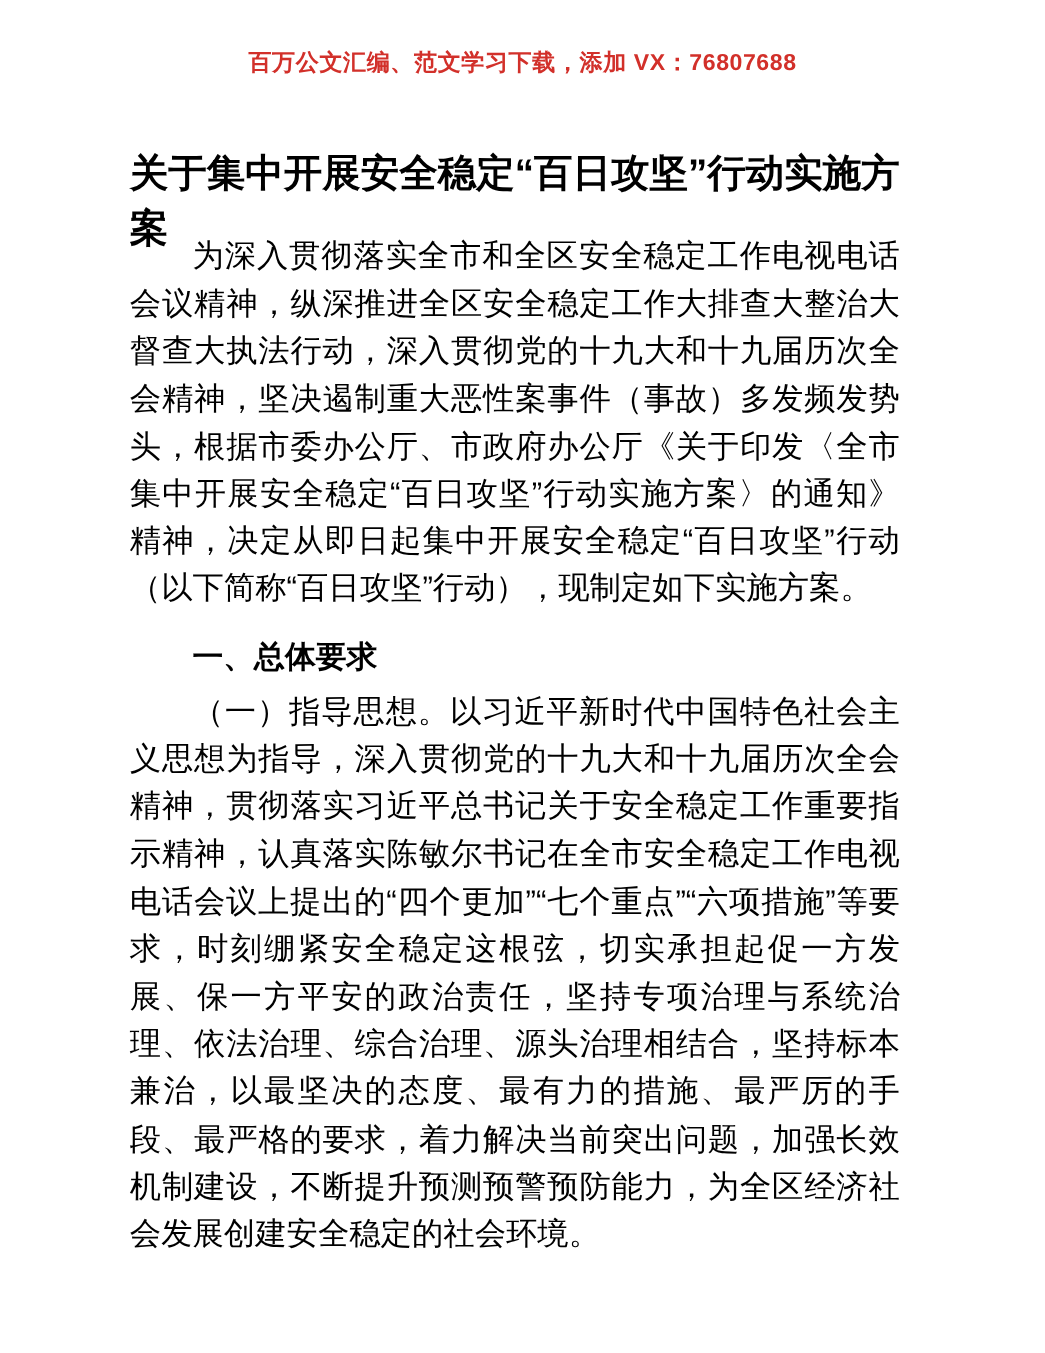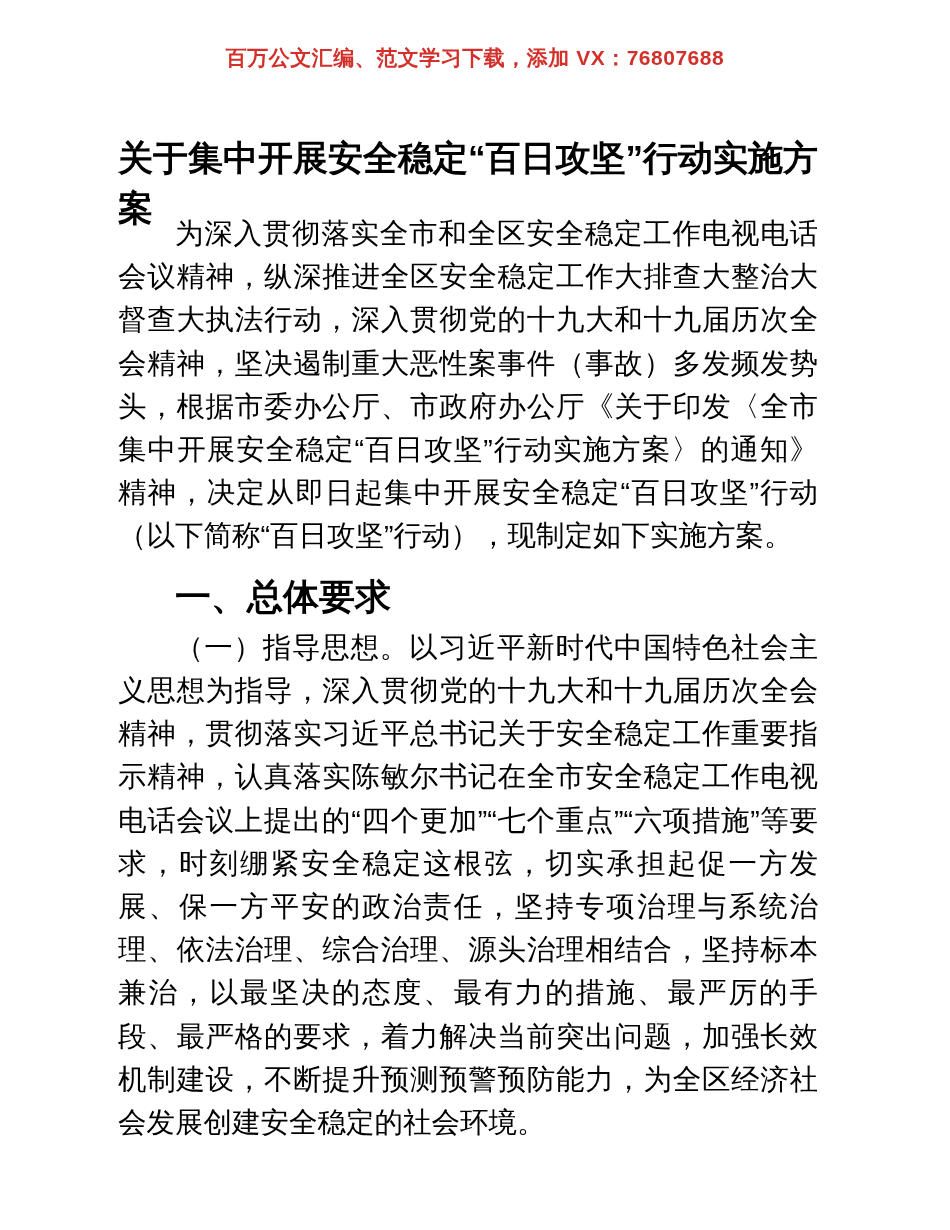--- a/index.html
+++ b/index.html
@@ -66,21 +66,21 @@
     line-height: 43.2px;
     text-align: justify;
     text-justify: inter-ideograph;
     text-indent: 57px;
     letter-spacing: 0px;
     font-weight: 400;
   }
 
   p.heading {
     margin: 0;
-    font-size: 36px;
+    font-size: 28px;
     line-height: 43.2px;
     text-indent: 57px;
     font-weight: 700;
   }
 
   .gap-sm { height: 8px; }
   .gap-md { height: 17px; }
 </style>
 </head>
 <body>

